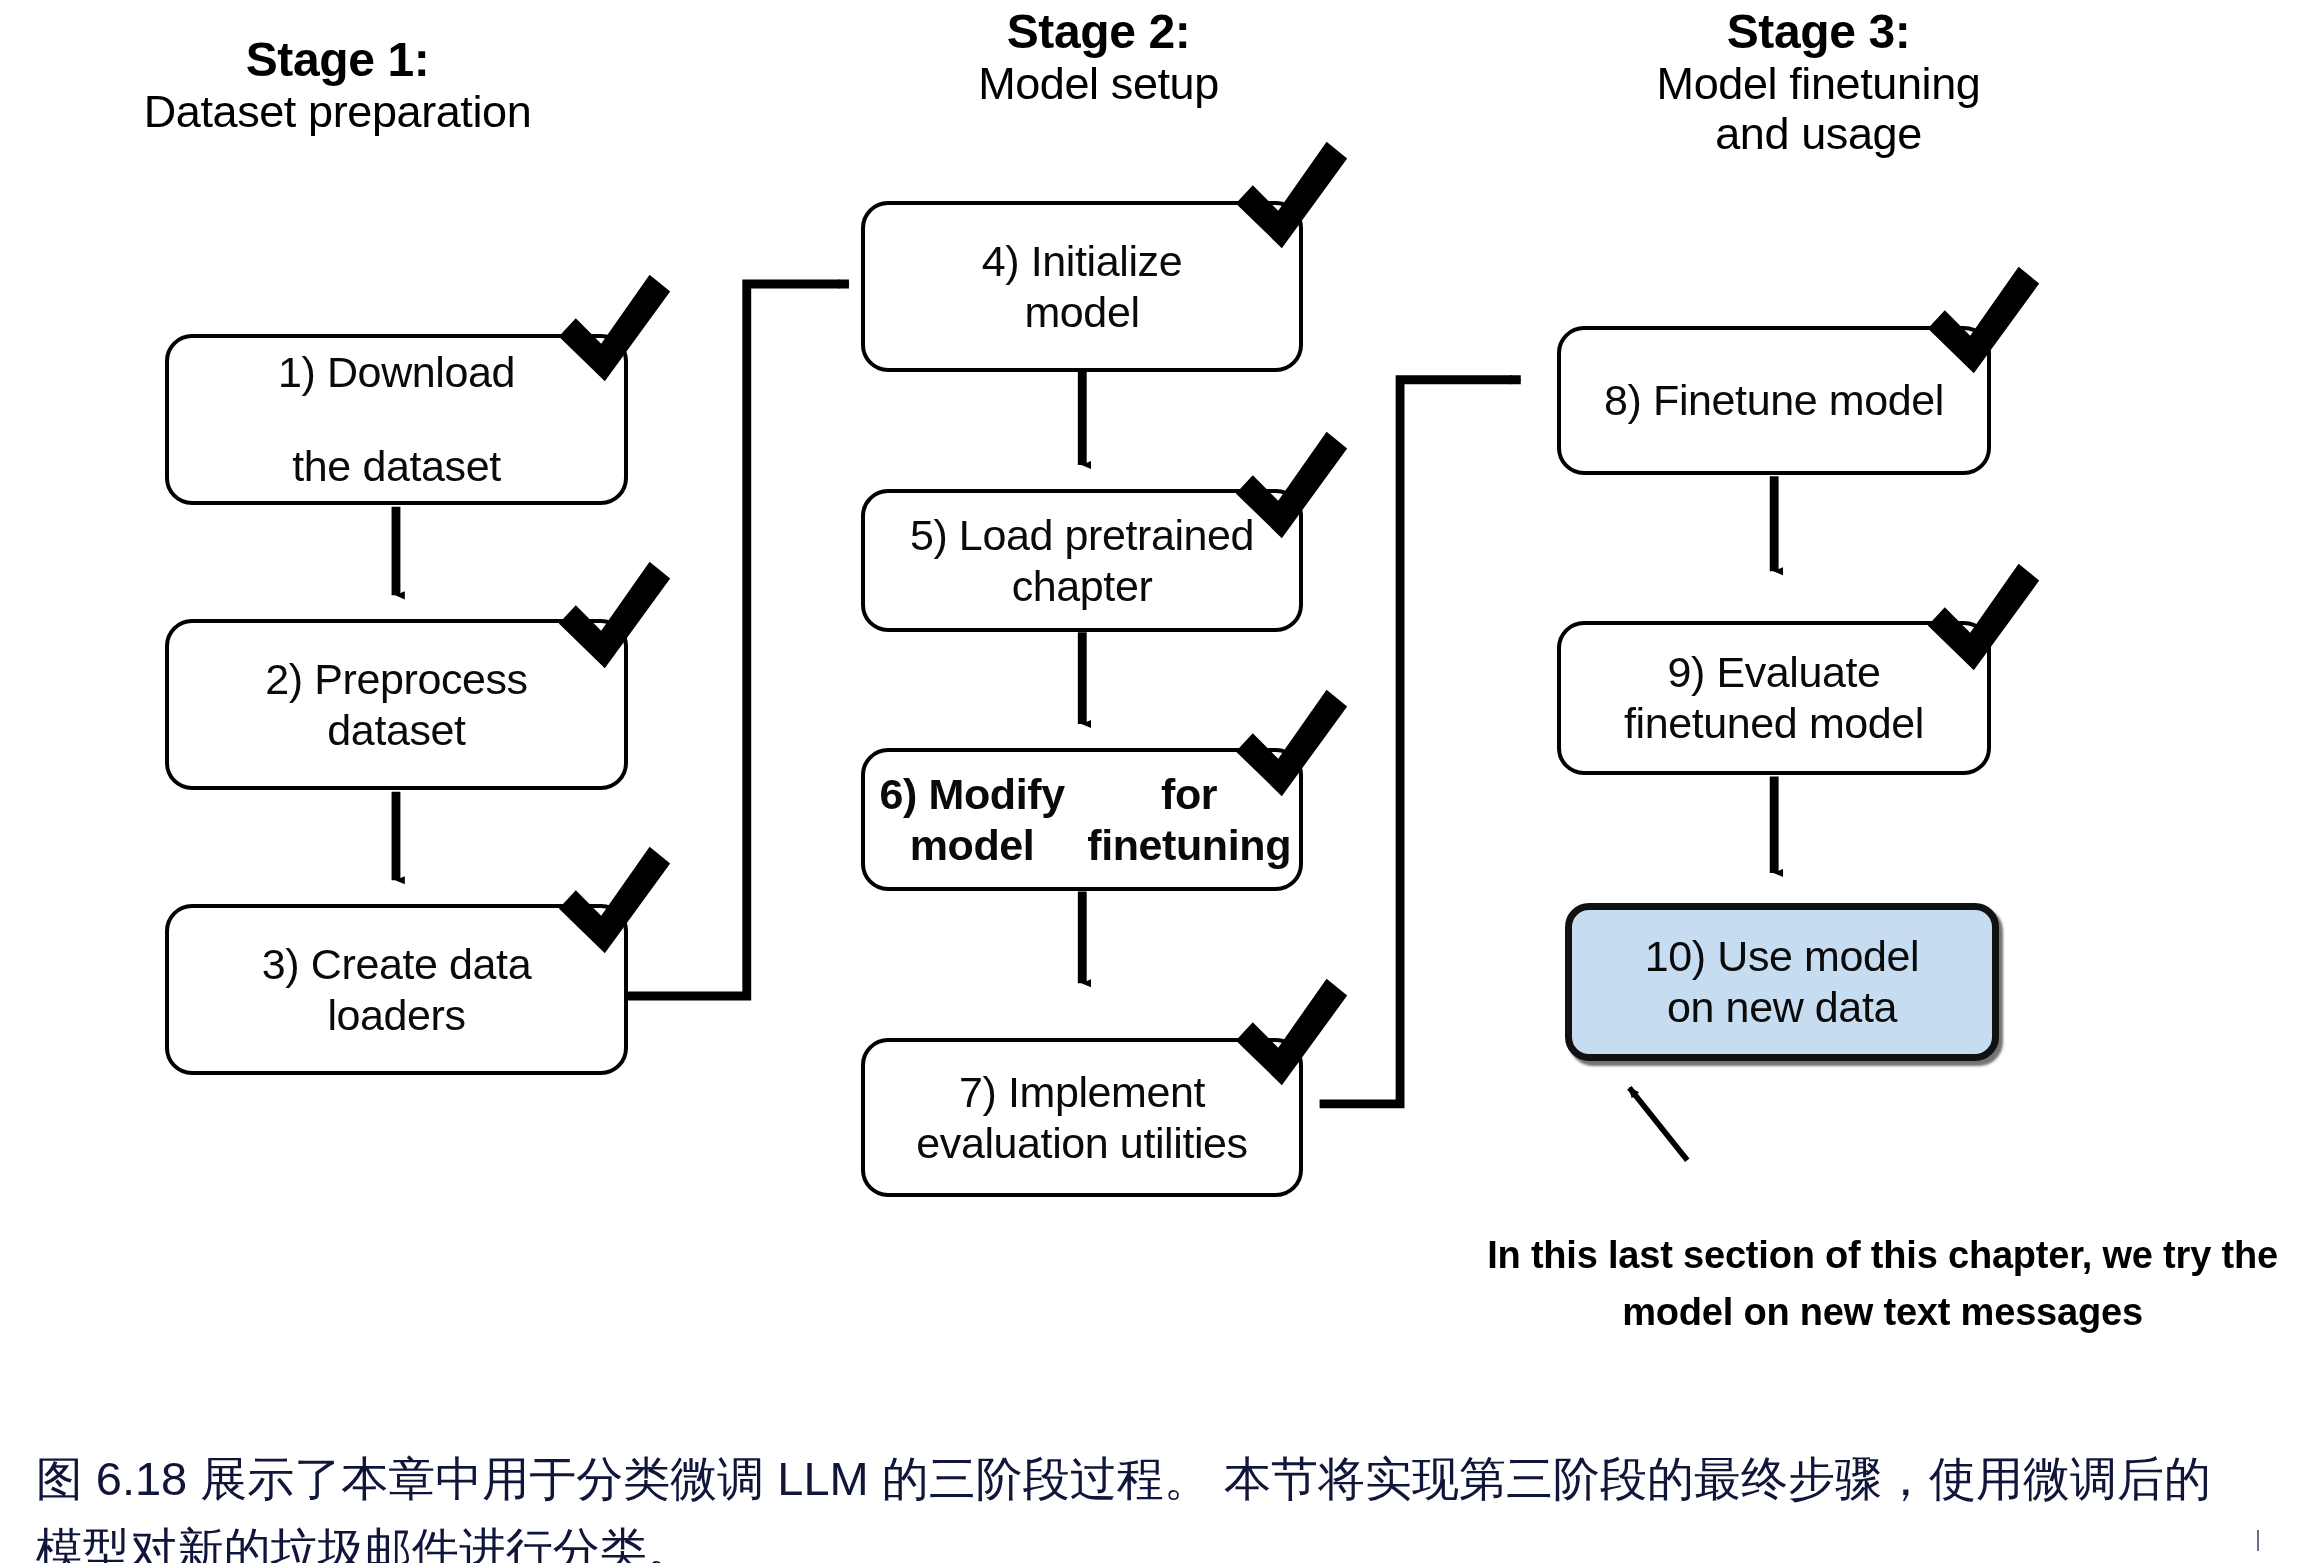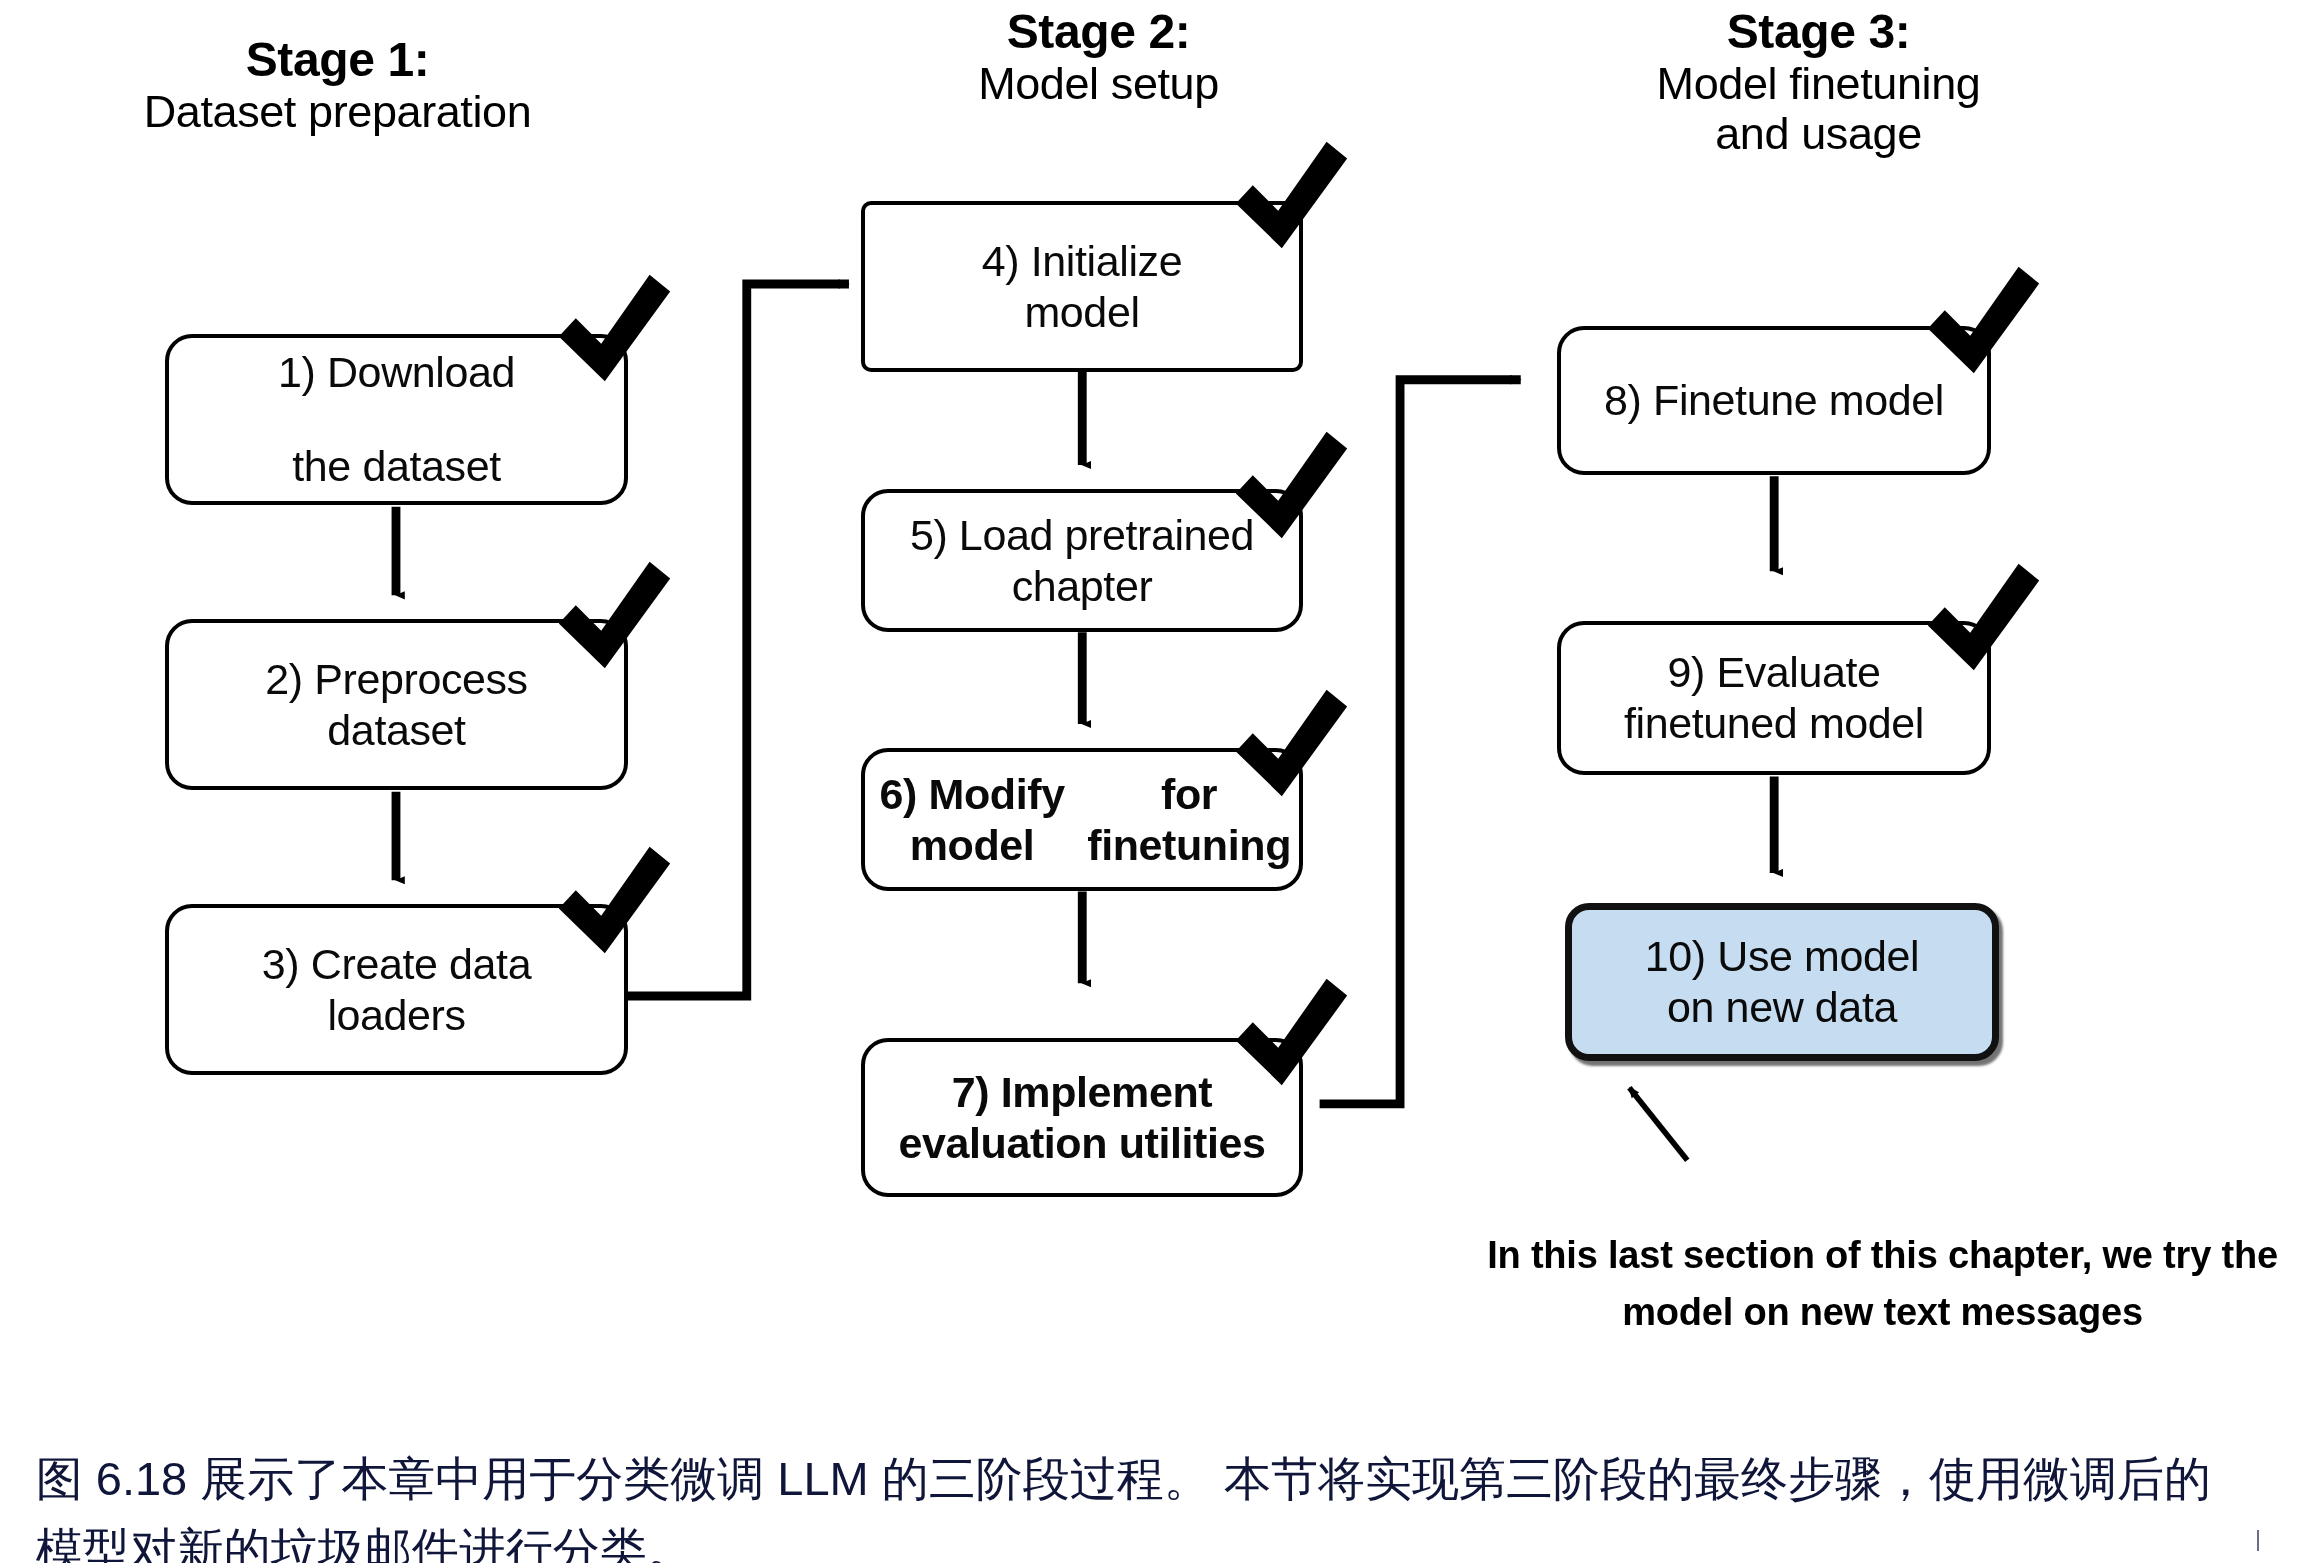--- a/index.html
+++ b/index.html
@@ -174,36 +174,36 @@
   <div class="fbox" style="left:165px; top:619px; width:463px; height:171px; flex-direction:column;">
     <span class="lbl">2) Preprocess</span>
     <span class="lbl">dataset</span>
   </div>
 
   <div class="fbox" style="left:165px; top:904px; width:463px; height:171px; flex-direction:column;">
     <span class="lbl">3) Create data</span>
     <span class="lbl">loaders</span>
   </div>
 
-  <div class="fbox" style="left:861px; top:201px; width:442px; height:171px; flex-direction:column;border-radius:10px;">
+  <div class="fbox" style="left:861px; top:201px; width:442px; height:171px; flex-direction:column;">
     <span class="lbl">4) Initialize</span>
     <span class="lbl">model</span>
   </div>
 
   <div class="fbox" style="left:861px; top:489px; width:442px; height:143px; flex-direction:column;">
     <span class="lbl">5) Load pretrained</span>
     <span class="lbl">chapter</span>
   </div>
 
   <div class="fbox" style="left:861px; top:748px; width:442px; height:143px; flex-direction:row;font-weight:bold;">
     <span class="lbl">6) Modify model</span>
     <span class="lbl">for finetuning</span>
   </div>
 
-  <div class="fbox" style="left:861px; top:1038px; width:442px; height:159px; flex-direction:column;font-weight:bold;">
+  <div class="fbox" style="left:861px; top:1038px; width:442px; height:159px; flex-direction:column;">
     <span class="lbl">7) Implement</span>
     <span class="lbl">evaluation utilities</span>
   </div>
 
   <div class="fbox" style="left:1557px; top:326px; width:434px; height:149px; flex-direction:column;">
     <span class="lbl">8) Finetune model</span>
   </div>
 
   <div class="fbox" style="left:1557px; top:621px; width:434px; height:154px; flex-direction:column;">
     <span class="lbl">9) Evaluate</span>

